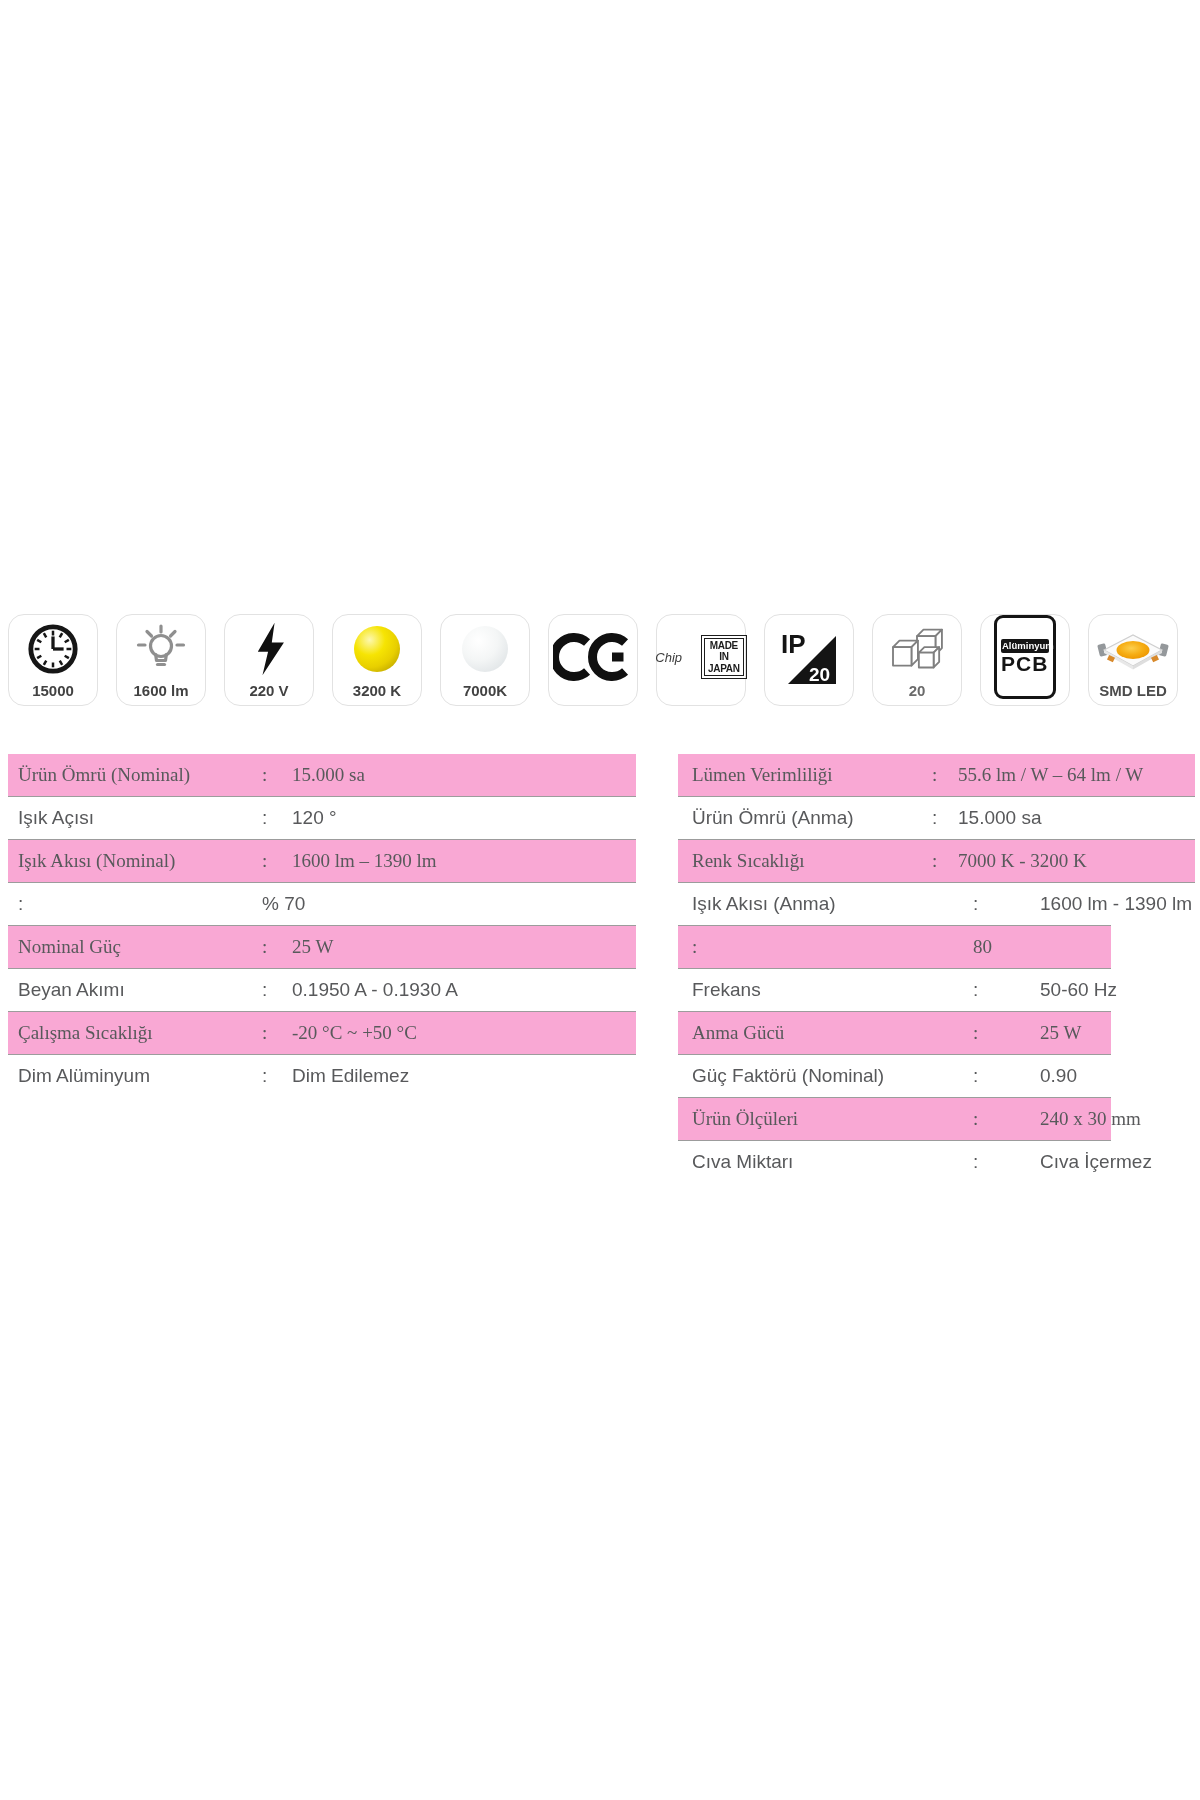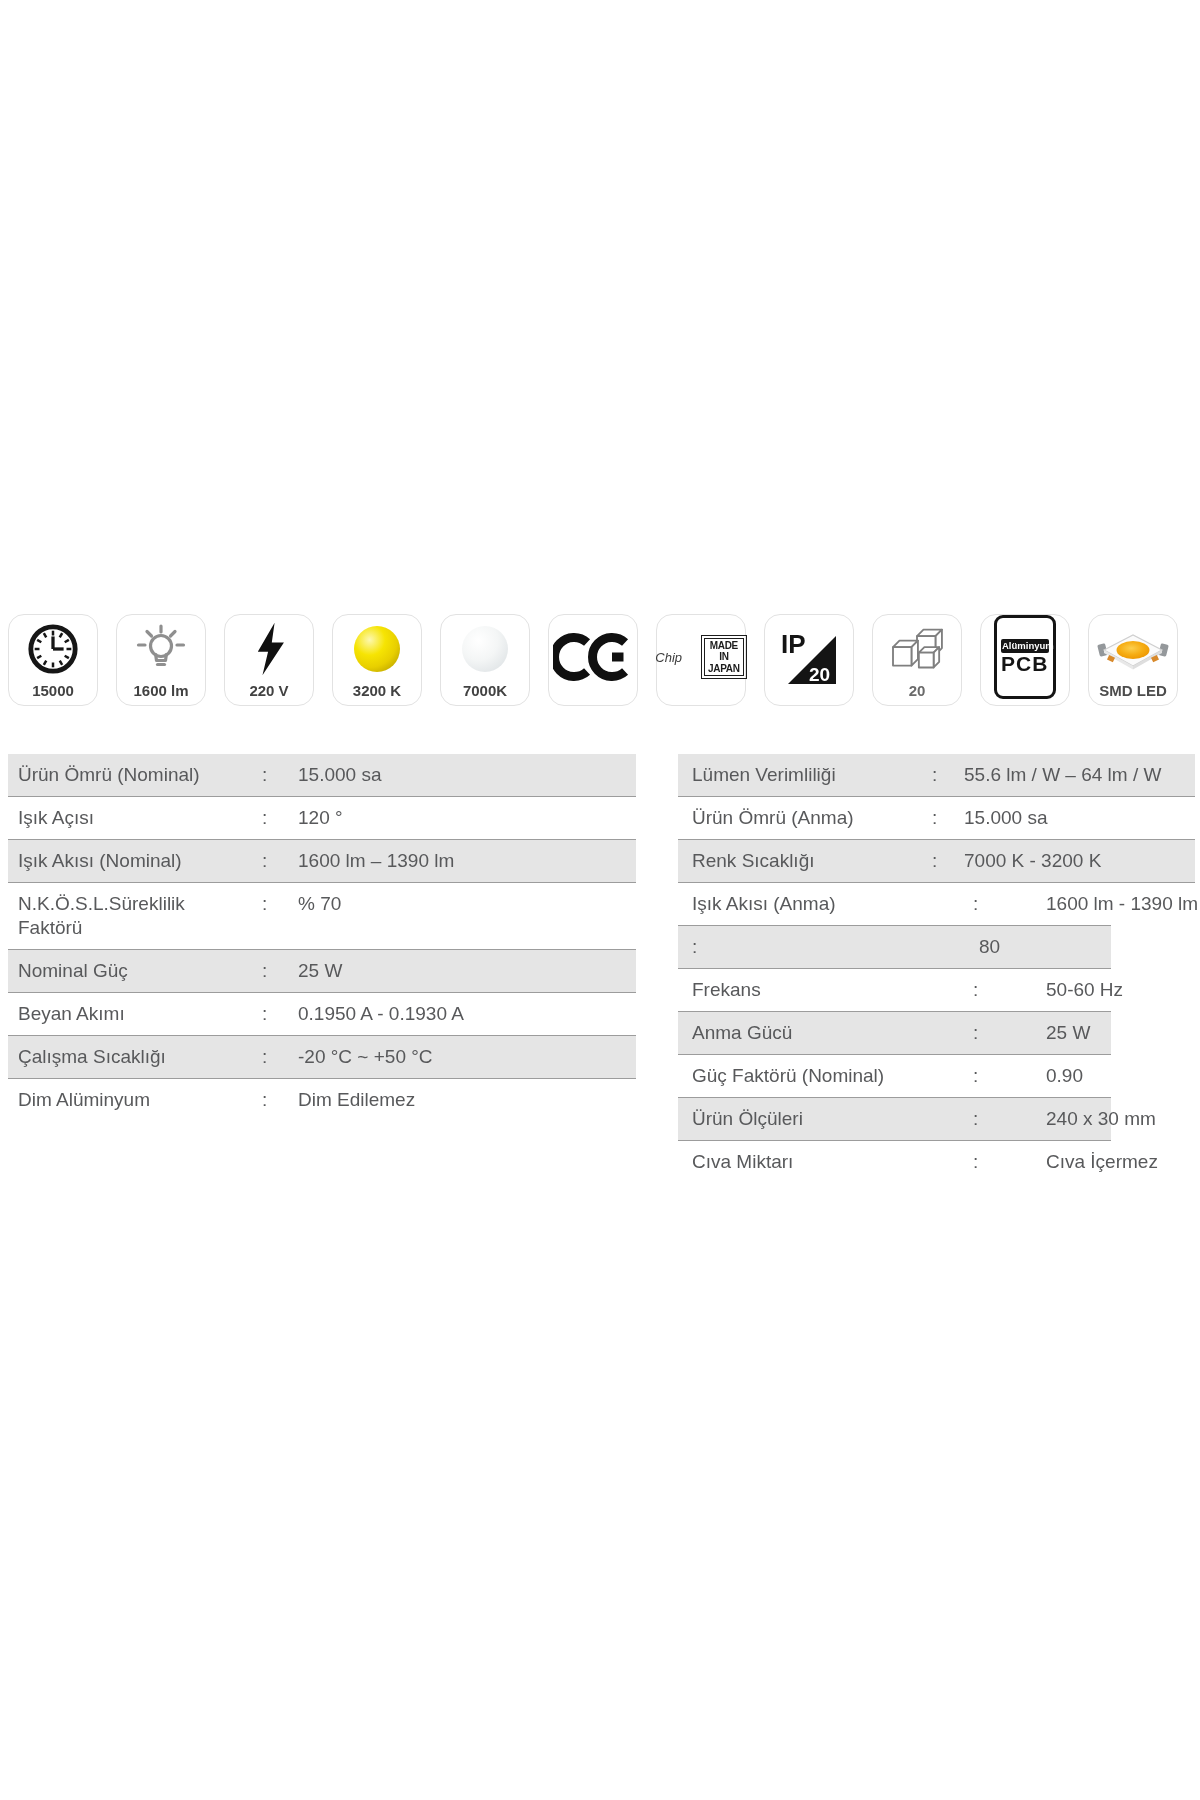--- a/index.html
+++ b/index.html
@@ -28,24 +28,24 @@
   
   .spec-table{position:absolute;top:754px;}
   .spec-table.left{left:8px;}
   .spec-table.right{left:678px;}
   .srow{display:grid;box-sizing:border-box;border-bottom:1px solid #9c9c9c;
         padding:9px 6px 9px 10px;font-size:19px;line-height:24px;color:#58595b;}
   .spec-table.left .srow{grid-template-columns:244px 30px auto;width:628px;}
   .spec-table.right .srow{grid-template-columns:240px 26px auto;padding-left:14px;}
   .spec-table.right .srow.wide{width:517px;}
   .spec-table.right .srow.narrow{width:433px;gap:41px;}
-  .srow.shaded{background:#e5e5e5;}
+  .srow.shaded{background:#f9a8d4;font-family:Liberation Serif, serif;}
   .srow:last-child{border-bottom:none;}
   .lbl{white-space:pre-line;}
-  .val{white-space:nowrap;margin-left:6px;}
+  .val{white-space:nowrap;}
   .colon{text-align:left;}
 </style>
 </head>
 <body>
 
 <div id="page">
 
   <div class="icon-row">
 
     <div class="icon-box">
@@ -207,22 +207,20 @@
       <span class="lbl">Işık Açısı</span>
       <span class="colon">:</span>
       <span class="val">120 °</span>
     </div>
     <div class="srow shaded">
       <span class="lbl">Işık Akısı (Nominal)</span>
       <span class="colon">:</span>
       <span class="val">1600 lm – 1390 lm</span>
     </div>
     <div class="srow">
-      <span class="lbl">N.K.Ö.S.L.Süreklilik
-Faktörü</span>
       <span class="colon">:</span>
       <span class="val">% 70</span>
     </div>
     <div class="srow shaded">
       <span class="lbl">Nominal Güç</span>
       <span class="colon">:</span>
       <span class="val">25 W</span>
     </div>
     <div class="srow">
       <span class="lbl">Beyan Akımı</span>

